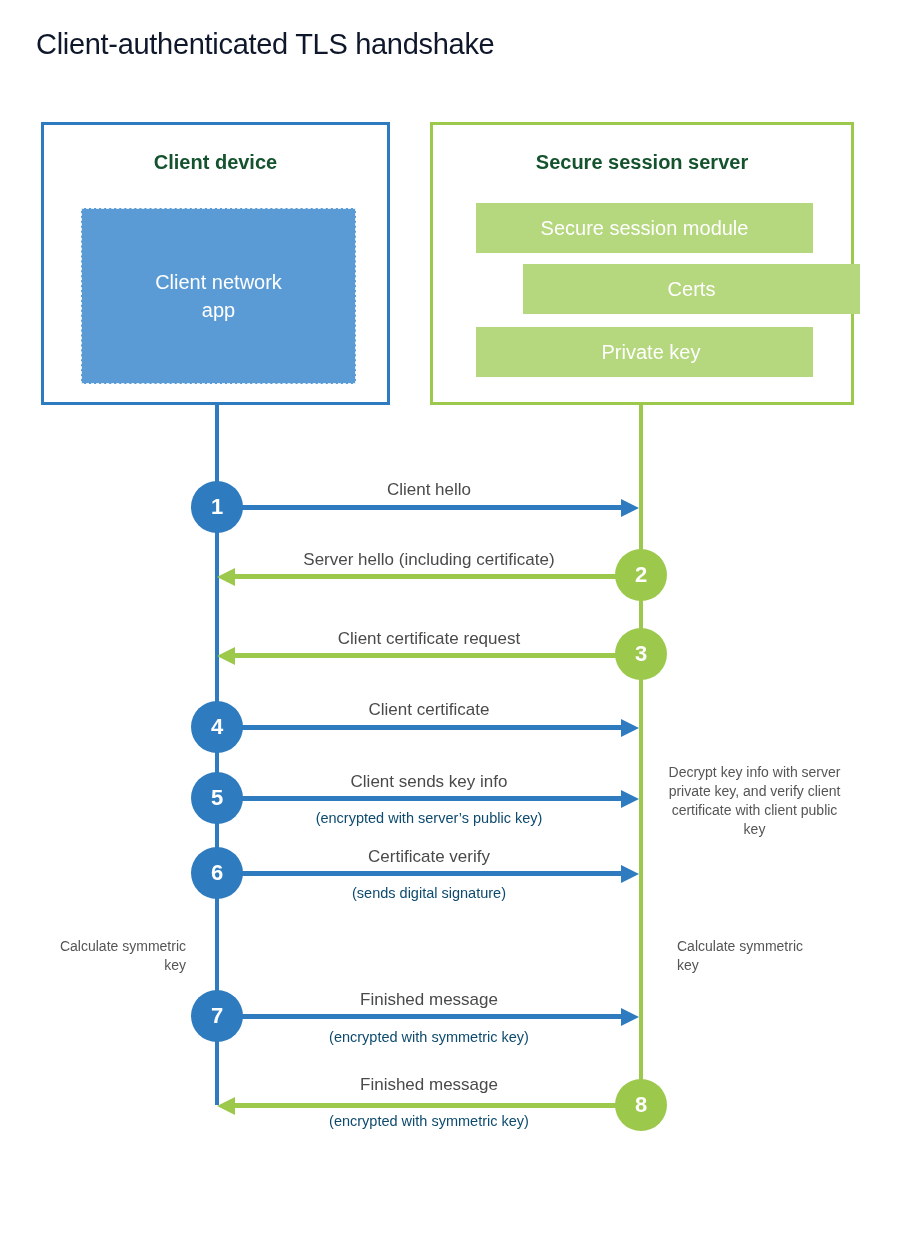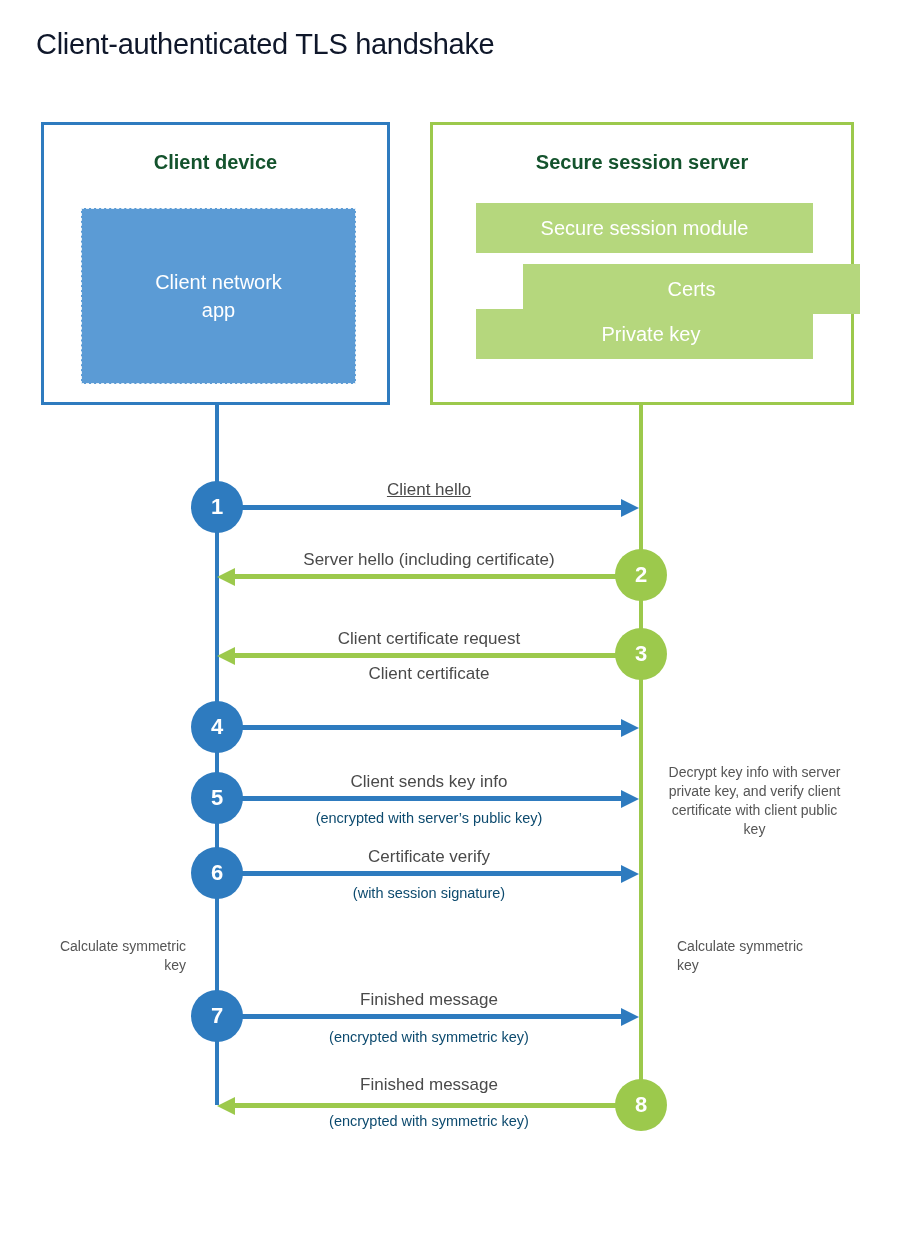--- a/index.html
+++ b/index.html
@@ -93,50 +93,50 @@
   <div class="entity-title">Client device</div>
   <div class="abs app-box">
     <span>Client network app</span>
   </div>
 </div>
 
 <div class="abs entity-box server-box">
   <div class="entity-title">Secure session server</div>
   <div class="abs bar" style="top:78px;">Secure session module</div>
   <div class="abs bar" style="top:139px;margin-left:47px;">Certs</div>
-  <div class="abs bar" style="top:184px;padding-left:13px;">Private key</div>
+  <div class="abs bar" style="top:202px;padding-left:13px;">Private key</div>
 </div>
 
 <div class="abs lifeline blue"></div>
 <div class="abs lifeline green"></div>
 
-<div class="abs msg-label" style="top:479px;text-decoration:underline;">Client hello</div>
+<div class="abs msg-label" style="top:479px;">Client hello</div>
 <div class="abs msg-arrow blue to-right" style="left:217px;top:505px;width:404px;"></div>
 <div class="abs num-circle blue" style="top:481px;">1</div>
 
 <div class="abs msg-label" style="top:549px;">Server hello (including certificate)</div>
 <div class="abs msg-arrow green to-left" style="left:235px;top:574px;width:406px;"></div>
 <div class="abs num-circle green" style="top:549px;">2</div>
 
 <div class="abs msg-label" style="top:628px;">Client certificate request</div>
 <div class="abs msg-arrow green to-left" style="left:235px;top:653px;width:406px;"></div>
 <div class="abs num-circle green" style="top:628px;">3</div>
 
-<div class="abs msg-label" style="top:663px;">Client certificate</div>
+<div class="abs msg-label" style="top:699px;">Client certificate</div>
 <div class="abs msg-arrow blue to-right" style="left:217px;top:725px;width:404px;"></div>
 <div class="abs num-circle blue" style="top:701px;">4</div>
 
 <div class="abs msg-label" style="top:771px;">Client sends key info</div>
 <div class="abs msg-arrow blue to-right" style="left:217px;top:796px;width:404px;"></div>
 <div class="abs msg-sublabel" style="top:809px;">(encrypted with server’s public key)</div>
 <div class="abs num-circle blue" style="top:772px;">5</div>
 
 <div class="abs msg-label" style="top:846px;text-align:center;">Certificate verify</div>
 <div class="abs msg-arrow blue to-right" style="left:217px;top:871px;width:404px;"></div>
-<div class="abs msg-sublabel" style="top:884px;">(with session signature)</div>
+<div class="abs msg-sublabel" style="top:884px;">(sends digital signature)</div>
 <div class="abs num-circle blue" style="top:847px;">6</div>
 
 <div class="abs side-note note-decrypt">Decrypt key info with server private key, and verify client certificate with client public key</div>
 <div class="abs side-note note-calc-left">Calculate symmetric key</div>
 <div class="abs side-note note-calc-right">Calculate symmetric key</div>
 
 <div class="abs msg-label" style="top:989px;">Finished message</div>
 <div class="abs msg-arrow blue to-right" style="left:217px;top:1014px;width:404px;"></div>
 <div class="abs msg-sublabel" style="top:1028px;">(encrypted with symmetric key)</div>
 <div class="abs num-circle blue" style="top:990px;">7</div>

